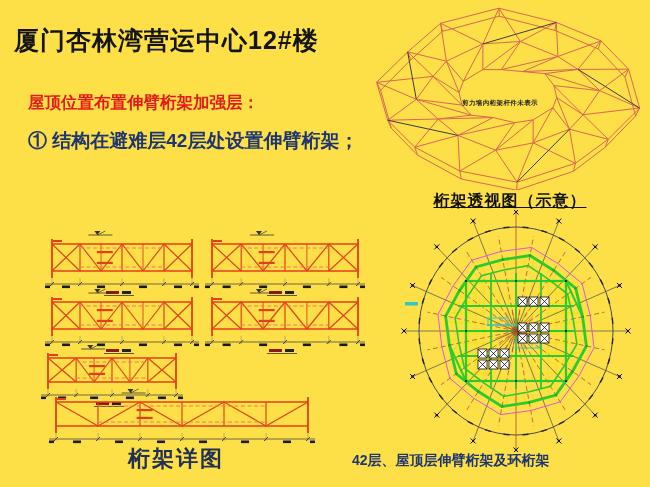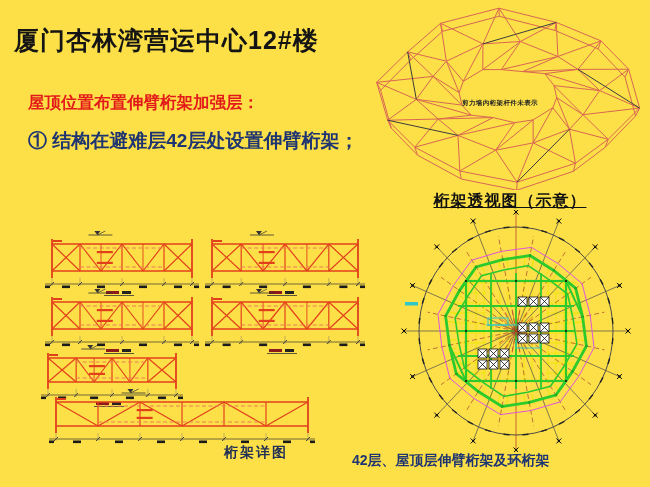--- a/index.html
+++ b/index.html
@@ -16,22 +16,22 @@
                white-space:nowrap;margin-top:12px;}
   .bullet-line.indent{padding-left:27px;}
   #perspective-fig{left:372px;top:2px;}
   #perspective-caption{left:372px;top:191px;width:276px;text-align:center;
       font-size:16px;font-weight:bold;color:#111;text-decoration:underline;
       letter-spacing:1px;white-space:nowrap;}
   #plan-fig{left:383px;top:210px;}
   #plan-caption{left:352px;top:452px;width:298px;font-size:14px;font-weight:bold;
       color:#1f3572;white-space:nowrap;}
   #details-fig{left:30px;top:228px;}
-  #details-caption{left:128px;top:444px;width:160px;text-align:right;
-      font-size:14px;font-weight:bold;color:#223055;letter-spacing:2px;white-space:nowrap;}
+  #details-caption{left:128px;top:444px;width:160px;text-align:left;
+      font-size:22px;font-weight:bold;color:#223055;letter-spacing:2px;white-space:nowrap;}
 </style>
 </head>
 <body>
 
 <div id="slide">
 
   <div id="page-title" class="abs">厦门杏林湾营运中心12#楼</div>
 
   <div id="problem-block" class="abs">
     <div id="problem-heading">屋顶位置布置伸臂桁架加强层：</div>

